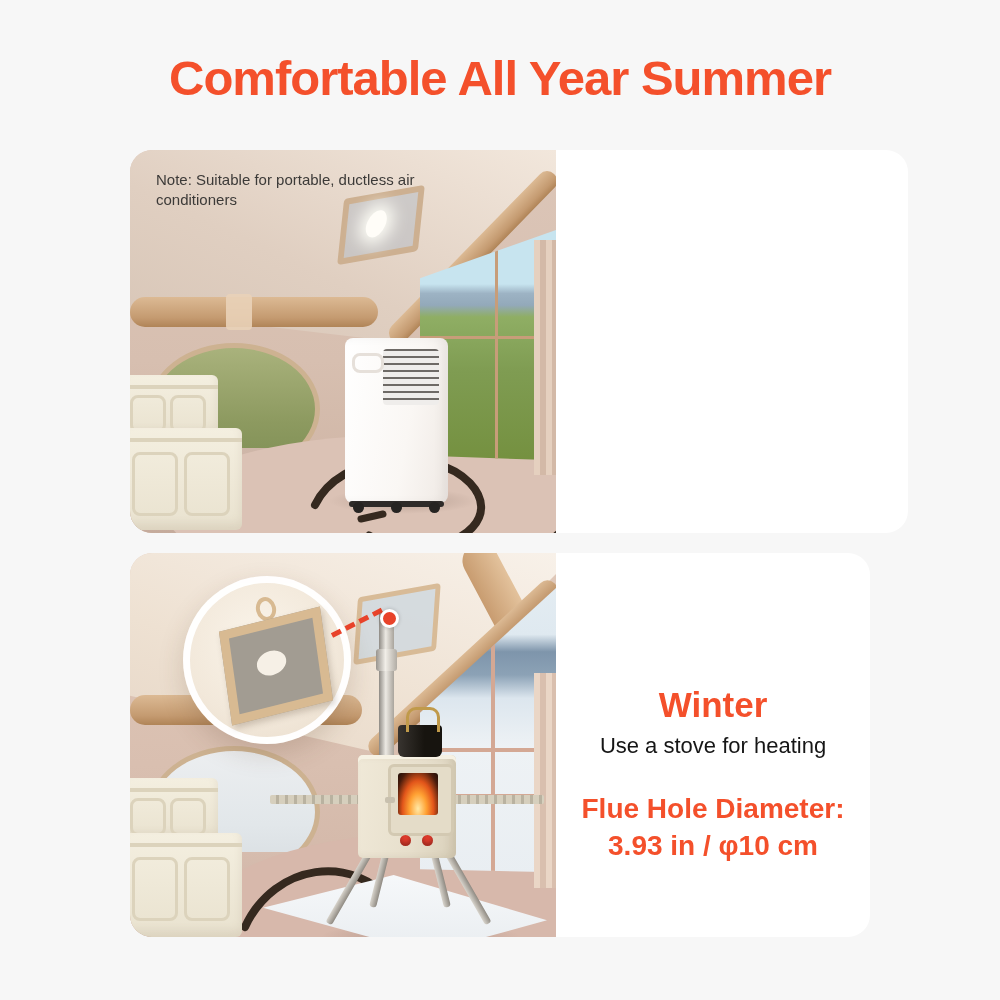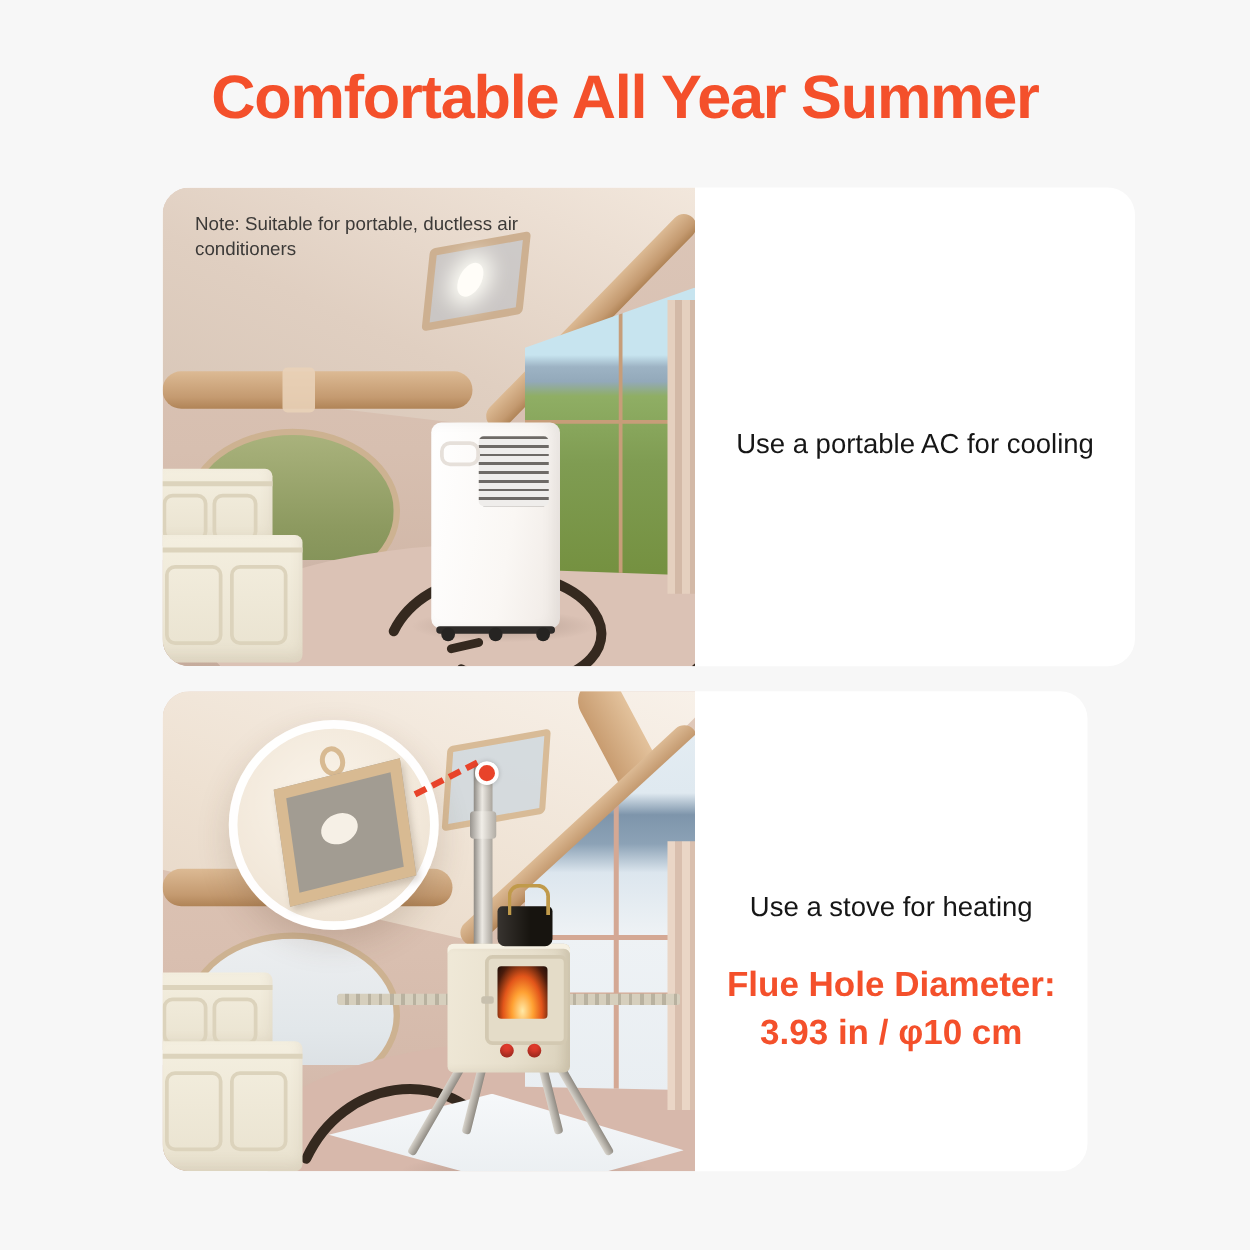--- a/index.html
+++ b/index.html
@@ -181,21 +181,20 @@
       <div class="abs ac-grille"></div>
       <div class="abs ac-handle"></div>
       <div class="abs ac-base"></div>
       <div class="abs caster" style="left:8px;"></div>
       <div class="abs caster" style="left:46px;"></div>
       <div class="abs caster" style="left:84px;"></div>
     </div>
     <div class="abs note">Note: Suitable for portable, ductless air conditioners</div>
   </div>
   <div class="panel panel-summer">
-    <p class="desc">Use a portable AC for cooling</p>
   </div>
 </section>
 
 <section class="card card-winter">
   <div class="photo">
     <div class="abs wall-base w-wall"></div>
     <div class="abs oval-window w-oval"></div>
     <div class="abs floor w-floor"></div>
     <div class="abs rug w-rug">
       <svg class="lineart" width="470" height="165" viewBox="0 0 470 165">
@@ -250,19 +249,20 @@
     <div class="abs magnifier">
       <div class="abs patch-tab"></div>
       <div class="abs patch">
         <div class="abs patch-hole"></div>
       </div>
     </div>
     <div class="abs dash-arrow"></div>
     <div class="abs dash-dot"></div>
   </div>
   <div class="panel panel-winter">
+    <h2 class="heading">Winter</h2>
     <p class="desc">Use a stove for heating</p>
     <div class="spec">
       <div>Flue Hole Diameter:</div>
       <div>3.93 in / φ10 cm</div>
     </div>
   </div>
 </section>
 
 </body></html>

